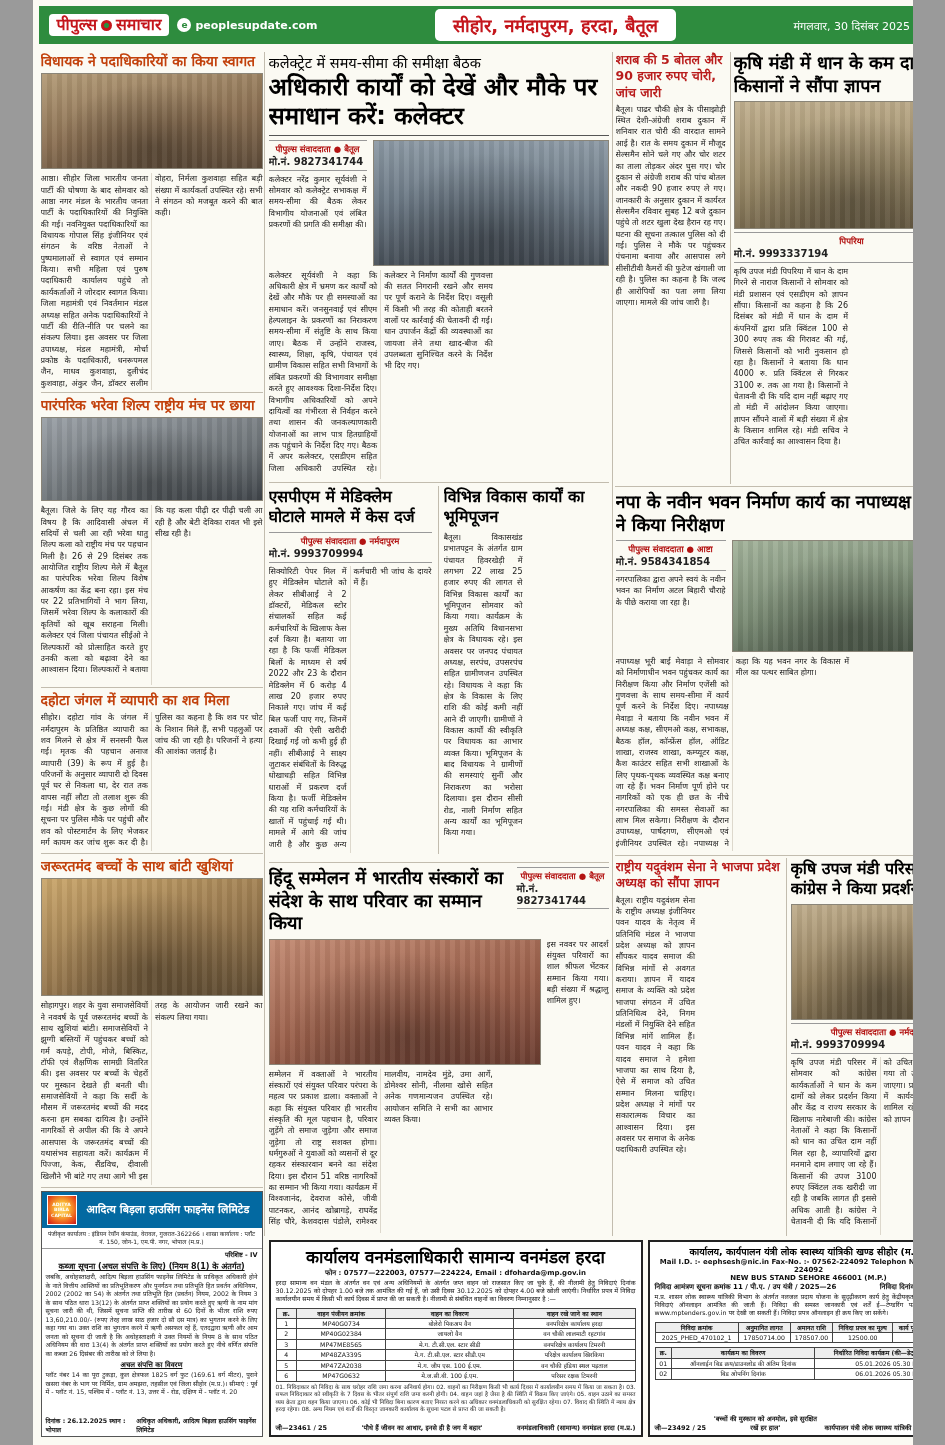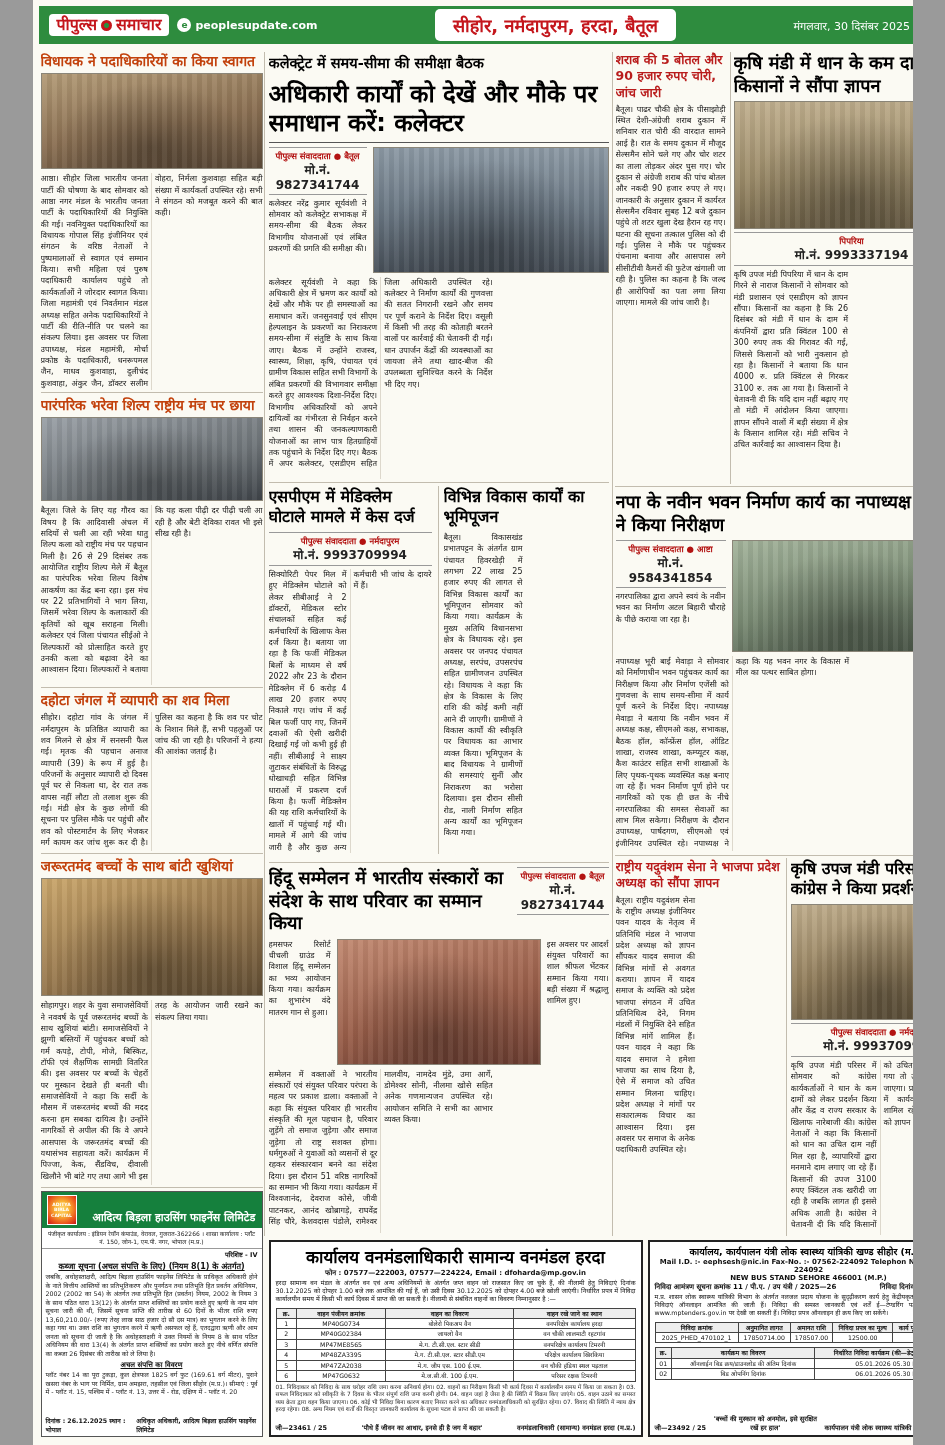--- a/index.html
+++ b/index.html
@@ -11,47 +11,47 @@
 .logo-t{color:#c4161c;font-weight:bold;font-size:16px;line-height:1}
 .emblem{width:11px;height:11px;border-radius:50%;background:radial-gradient(circle,#2e8c3e 35%,#c4161c 36%);display:inline-block}
 .site{display:flex;align-items:center;gap:4px;color:#fff;font-size:11px;font-weight:bold;flex-shrink:0}
 .globe{width:14px;height:14px;border-radius:50%;background:#fff;color:#2e8c3e;font-size:9px;font-weight:bold;display:flex;align-items:center;justify-content:center}
 .regions{margin:0 auto;background:#fff;border-radius:5px;padding:4px 18px;color:#c4161c;font-weight:bold;font-size:18px;white-space:nowrap}
 .m-date{color:#fff;font-size:11px;white-space:nowrap}
 .pageno{color:#fff;font-weight:bold;font-size:14px;border:1px solid rgba(255,255,255,.85);padding:18px 8px;margin-left:6px}
 
 .art{position:absolute;display:flex;flex-direction:column;overflow:hidden}
 .h-lg{font-size:24px;font-weight:bold;line-height:1.2;border-bottom:1px solid #555;padding-bottom:4px;margin-bottom:4px;color:#000}
-.kicker{font-size:14.5px;font-weight:bold;margin-bottom:8px;color:#000}
+.kicker{font-size:14.5px;font-weight:normal;margin-bottom:1px;color:#000}
 .h-md{font-size:18px;font-weight:bold;line-height:1.25;margin-bottom:4px;color:#000}
 .h-md2{font-size:16px;font-weight:bold;line-height:1.28;margin-bottom:4px;color:#000}
 .h-sm{font-size:14px;font-weight:bold;line-height:1.3;margin-bottom:3px;color:#c2410c}
 .h-xs{font-size:12.5px;font-weight:bold;line-height:1.3;margin-bottom:3px;color:#b91c1c}
 .body{font-size:8px;line-height:1.42;text-align:justify;overflow:hidden;column-fill:auto;flex:1;color:#191919}
 .cols2{column-count:2;column-gap:7px;column-rule:1px solid #ddd8cc}
 .cols3{column-count:3;column-gap:7px;column-rule:1px solid #ddd8cc}
 .prow{display:flex;gap:6px;margin-bottom:4px;flex-shrink:0}
 .sidecol{display:flex;flex-direction:column}
 .photo{border:1px solid #8a8578;flex-shrink:0;position:relative;overflow:hidden}
 .photo::after{content:"";position:absolute;inset:0;background:repeating-linear-gradient(90deg,rgba(255,255,255,.05) 0 5px,rgba(0,0,0,.05) 5px 10px),radial-gradient(ellipse at 50% 78%,rgba(0,0,0,.28),rgba(0,0,0,0) 62%)}
 .p-warm{background:linear-gradient(170deg,#b39b77,#8a6f52 55%,#5c4a38)}
 .p-meeting{background:linear-gradient(180deg,#8d9aa5,#6b7884 50%,#474f58)}
 .p-craft{background:linear-gradient(165deg,#9aa0a6,#6f7579 60%,#3f4449)}
 .p-kids{background:linear-gradient(160deg,#caa66b,#97784e 55%,#5f4c33)}
 .p-field{background:linear-gradient(175deg,#c2b190,#9a8a68 55%,#6b5e45)}
 .p-group{background:linear-gradient(170deg,#a3b39b,#798a73 55%,#4c584a)}
 .p-event{background:linear-gradient(165deg,#c28a72,#9a5f4a 55%,#6a3c30)}
 .p-protest{background:linear-gradient(170deg,#c0ae8d,#937f5d 55%,#62543c)}
 .byline{font-size:8.5px;font-weight:bold;color:#b31312;text-align:center;border-top:1px solid #999;padding-top:2px}
-.phone{font-size:12px;font-weight:bold;text-align:center;border-bottom:1px solid #999;padding-bottom:2px;margin-bottom:3px;color:#222}
+.phone{font-size:10px;font-weight:bold;text-align:left;border-bottom:1px solid #999;padding-bottom:2px;margin-bottom:3px;color:#222}
 .bybox{flex-shrink:0}
 .divider{position:absolute;background:#c2bcae}
 
 .ad{position:absolute;border:1px solid #555;display:flex;flex-direction:column;overflow:hidden;background:#fff}
-.ad-band{background:#15803d;color:#fff;display:flex;align-items:flex-end;gap:16px;padding:3px 5px;flex-shrink:0}
+.ad-band{background:#0369a1;color:#fff;display:flex;align-items:center;gap:10px;padding:3px 5px;flex-shrink:0}
 .ad-logo{width:30px;height:30px;background:radial-gradient(circle at 50% 45%,#ffd978 0%,#f9b233 35%,#e94e1b 75%,#c4161c 100%);color:#fff;font-size:4.5px;font-weight:bold;display:flex;align-items:center;justify-content:center;text-align:center;flex-shrink:0;border:1px solid #fff;line-height:1.2}
 .ad-title{font-size:11px;font-weight:bold;line-height:1.15}
 .ad-addr{font-size:6px;padding:2px 4px;border-bottom:1px solid #999;text-align:center;color:#222}
 .ad-annex{font-size:6.5px;text-align:right;padding:1px 4px;font-weight:bold}
 .ad-kabja{font-size:8px;font-weight:bold;text-align:center;text-decoration:underline}
 .ad-body{font-size:6.3px;line-height:1.35;text-align:justify;padding:2px 4px;color:#222}
 .ad-prop{font-size:7px;font-weight:bold;text-align:center;text-decoration:underline}
 .ad-foot{display:flex;justify-content:space-between;font-size:6.3px;font-weight:bold;padding:2px 4px;margin-top:auto;gap:6px}
 
 .tender{position:absolute;border:2px solid #222;background:#fff;padding:3px 5px;display:flex;flex-direction:column;overflow:hidden}
@@ -170,23 +170,22 @@
 
   <article class="art" style="left:236px;top:867px;width:340px;height:366px">
     <div style="display:flex;gap:6px">
       <h2 class="h-md" style="flex:1">हिंदू सम्मेलन में भारतीय संस्कारों का संदेश के साथ परिवार का सम्मान किया</h2>
       <div class="bybox" style="width:92px">
         <div class="byline">पीपुल्स संवाददाता ● बैतूल</div>
         <div class="phone">मो.नं. 9827341744</div>
       </div>
     </div>
     <div class="prow" style="height:126px">
-      <div class="body" style="width:62px;flex:none">हमसफर रिसोर्ट चीचली ग्राउंड में विशाल हिंदू सम्मेलन का भव्य आयोजन किया गया। कार्यक्रम का शुभारंभ वंदे मातरम गान से हुआ।</div>
       <div class="photo p-event" style="flex:1"></div>
-      <div class="body" style="width:62px;flex:none">इस अवसर पर आदर्श संयुक्त परिवारों का शाल श्रीफल भेंटकर सम्मान किया गया। बड़ी संख्या में श्रद्धालु शामिल हुए।</div>
+      <div class="body" style="width:62px;flex:none">इस नववर पर आदर्श संयुक्त परिवारों का शाल श्रीफल भेंटकर सम्मान किया गया। बड़ी संख्या में श्रद्धालु शामिल हुए।</div>
     </div>
     <div class="body cols3">सम्मेलन में वक्ताओं ने भारतीय संस्कारों एवं संयुक्त परिवार परंपरा के महत्व पर प्रकाश डाला। वक्ताओं ने कहा कि संयुक्त परिवार ही भारतीय संस्कृति की मूल पहचान है, परिवार जुड़ेंगे तो समाज जुड़ेगा और समाज जुड़ेगा तो राष्ट्र सशक्त होगा। धर्मगुरुओं ने युवाओं को व्यसनों से दूर रहकर संस्कारवान बनने का संदेश दिया। इस दौरान 51 वरिष्ठ नागरिकों का सम्मान भी किया गया। कार्यक्रम में विश्वजानंद, देवराज कोसे, जीवी पाटनकर, आनंद खोब्रागड़े, राघवेंद्र सिंह चौरे, केशवदास पंडोले, रामेश्वर मालवीय, नामदेव मुंडे, उमा आर्गे, डोमेश्वर सोनी, नीलमा खोसे सहित अनेक गणमान्यजन उपस्थित रहे। आयोजन समिति ने सभी का आभार व्यक्त किया।</div>
   </article>
 
   <article class="art" style="left:583px;top:52px;width:110px;height:430px">
     <h2 class="h-xs">शराब की 5 बोतल और 90 हजार रुपए चोरी, जांच जारी</h2>
     <div class="body">बैतूल। पाढर चौकी क्षेत्र के पीसाझोड़ी स्थित देशी-अंग्रेजी शराब दुकान में शनिवार रात चोरी की वारदात सामने आई है। रात के समय दुकान में मौजूद सेल्समैन सोने चले गए और चोर शटर का ताला तोड़कर अंदर घुस गए। चोर दुकान से अंग्रेजी शराब की पांच बोतल और नकदी 90 हजार रुपए ले गए। जानकारी के अनुसार दुकान में कार्यरत सेल्समैन रविवार सुबह 12 बजे दुकान पहुंचे तो शटर खुला देख हैरान रह गए। घटना की सूचना तत्काल पुलिस को दी गई। पुलिस ने मौके पर पहुंचकर पंचनामा बनाया और आसपास लगे सीसीटीवी कैमरों की फुटेज खंगाली जा रही है। पुलिस का कहना है कि जल्द ही आरोपियों का पता लगा लिया जाएगा। मामले की जांच जारी है।</div>
   </article>
 
   <article class="art" style="left:701px;top:52px;width:236px;height:430px">

